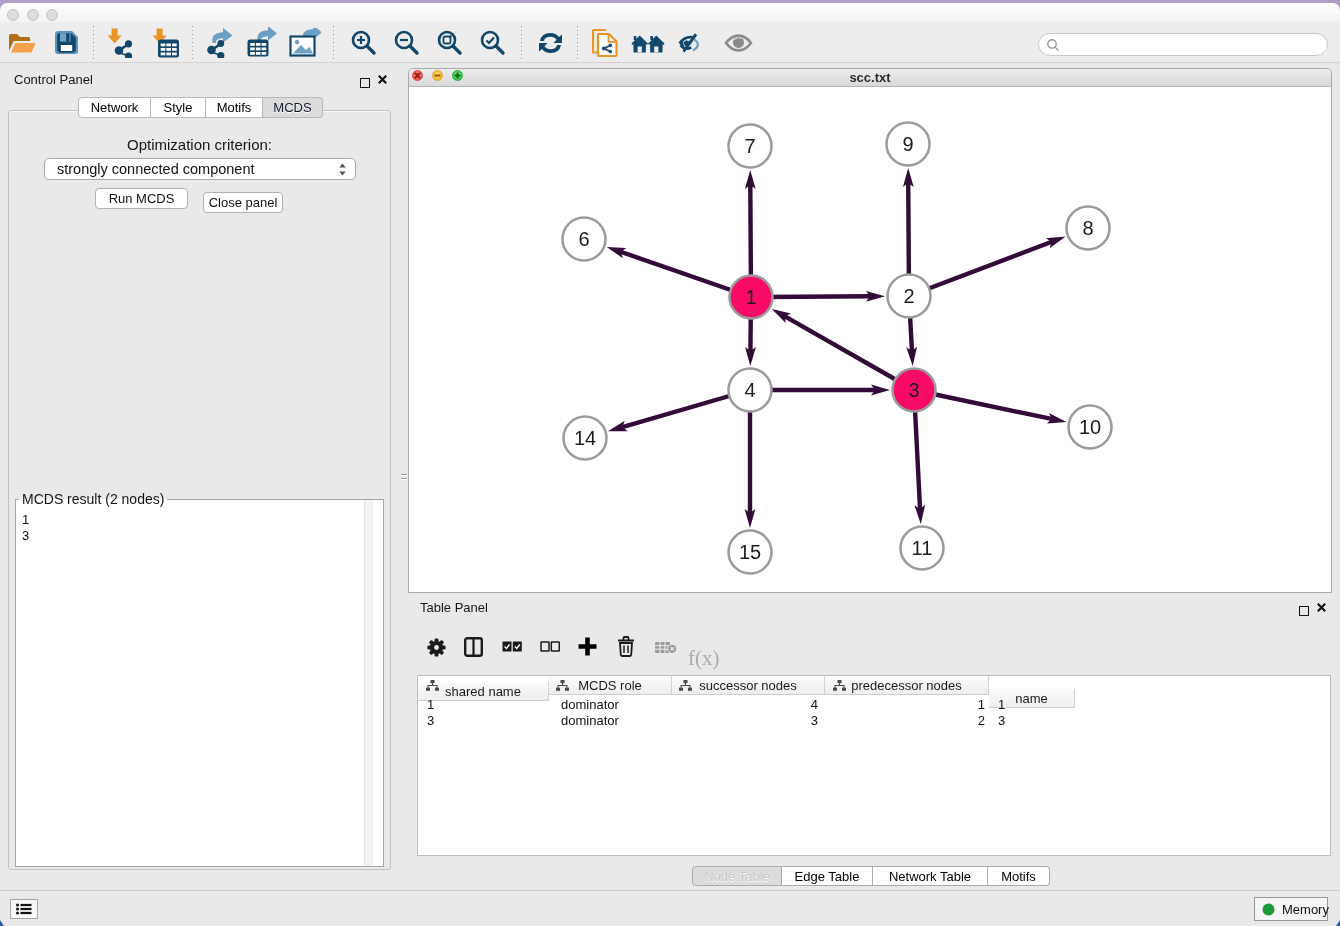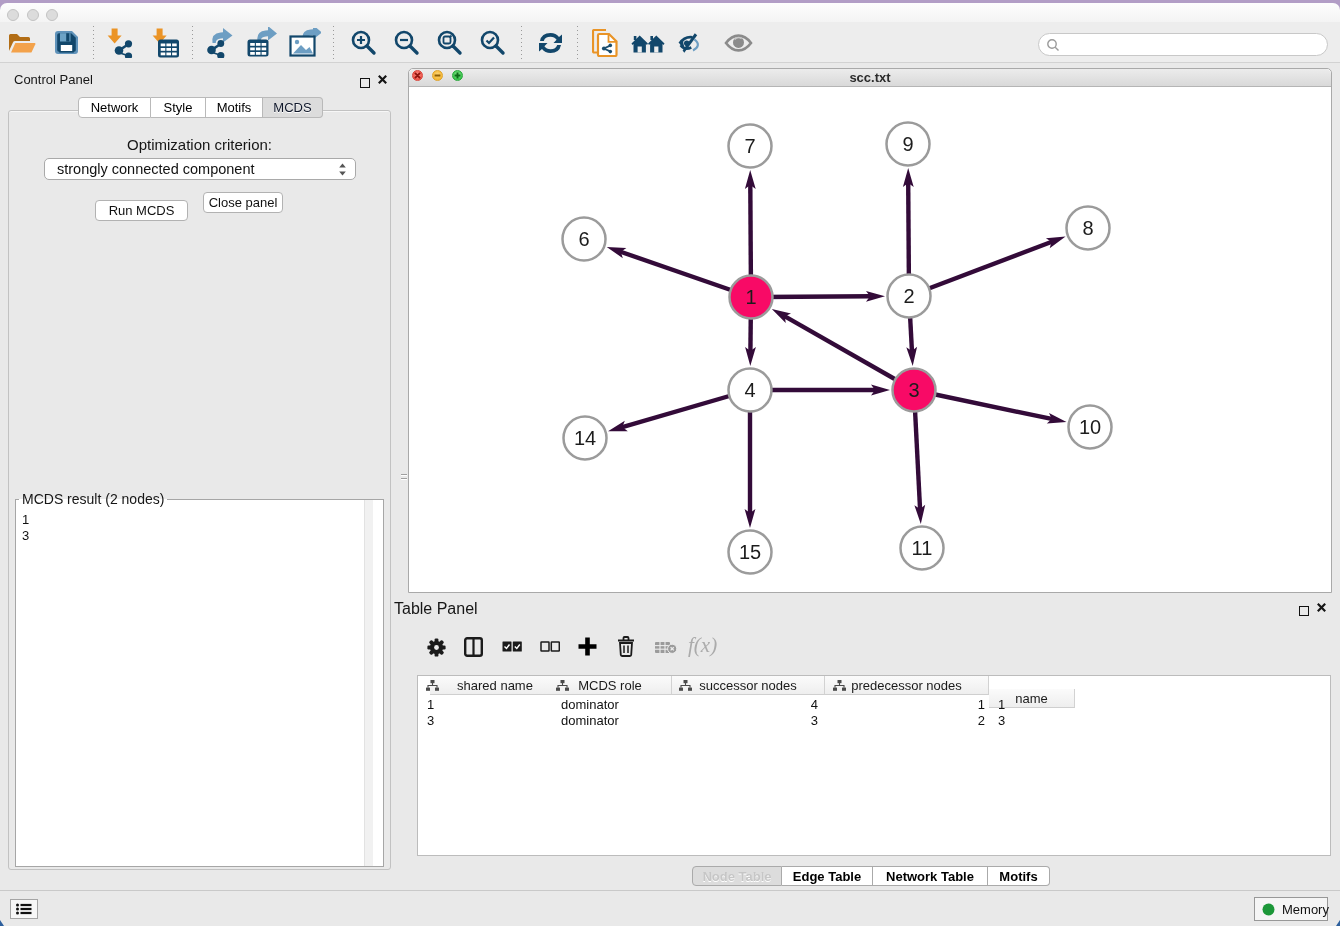--- a/index.html
+++ b/index.html
@@ -33,26 +33,26 @@
 #mcds-text { left:22px; top:512px; font-size:13px; color:#111; line-height:16px; }
 #mcds-scroll { left:364px; top:500px; width:9px; height:366px; background:#f1f1f1; border-left:1px solid #e2e2e2; }
 
 
 #net-win { left:408px; top:68px; width:924px; height:525px; border:1px solid #a9a9a9; border-radius:5px 5px 0 0; background:#fff; }
 #net-title { position:absolute; left:0; top:0; width:100%; height:18px; background:linear-gradient(#ececec,#d9d9d9); border-bottom:1px solid #b5b5b5; border-radius:5px 5px 0 0; }
 #net-title .t { position:absolute; width:100%; top:1px; text-align:center; font-size:13px; font-weight:bold; color:#2b2b2b; }
 .mtl { position:absolute; top:1px; width:11px; height:11px; border-radius:50%; }
 
 
-#tp-title { left:394px; top:600px; font-size:16px; color:#161616; }
+#tp-title { left:420px; top:600px; font-size:13px; color:#161616; }
 #tbl { left:417px; top:675px; width:914px; height:181px; background:#fff; border:1px solid #bcbcbc; }
 .th { position:absolute; top:0; height:19px; border-right:1px solid #d2d2d2; border-bottom:1px solid #cfcfcf; background:linear-gradient(#fbfbfb,#eeeeee); font-size:13px; color:#1a1a1a; text-align:center; line-height:19px; }
 .td { position:absolute; font-size:13px; color:#111; }
 .thico { position:absolute; top:4px; }
-.btab { position:absolute; top:866px; height:20px; background:#fff; border:1px solid #aaa; font-size:13px; color:#000; text-align:center; line-height:19px; font-weight:bold; }
+.btab { position:absolute; top:866px; height:20px; background:#fff; border:1px solid #aaa; font-size:13px; color:#000; text-align:center; line-height:19px; font-weight:normal; }
 .btab.sel { background:#dcdcdc; color:#c6c6c6; text-shadow:0 1px 0 #fff; }
 
 
 #statusline { left:0; top:890px; width:1340px; height:1px; background:#c9c9c9; }
 #listbtn { left:10px; top:899px; width:28px; height:20px; background:#f7f7f7; border:1px solid #a5a5a5; }
 #membtn { left:1254px; top:897px; width:74px; height:24px; background:#f5f5f5; border:1px solid #989898; font-size:13px; color:#111; }
 .corner { width:4px; height:6px; background:#2d5f9d; }
 </style>
 </head>
 <body>
@@ -266,21 +266,21 @@
 <div class="tab" style="left:151px; width:55px; border-left:none;">Style</div>
 <div class="tab" style="left:206px; width:57px; border-left:none;">Motifs</div>
 <div class="tab sel" style="left:263px; width:60px; border-left:none; border-radius:0 4px 4px 0;">MCDS</div>
 <div id="opt-label" class="abs">Optimization criterion:</div>
 <div id="dropdown" class="abs">strongly connected component
   <svg style="position:absolute; right:8px; top:3px;" width="9" height="15" viewBox="0 0 9 15">
         <path d="M1.2 5.4 L4.5 1.6 L7.8 5.4 Z" fill="#555"></path>
         <path d="M1.2 9.6 L4.5 13.4 L7.8 9.6 Z" fill="#555"></path>
       </svg>
 </div>
-<div class="btn" style="left:95px; top:200px; width:93px;">Run MCDS</div>
+<div class="btn" style="left:95px; top:188px; width:93px;">Run MCDS</div>
 <div class="btn" style="left:203px; top:192px; width:80px;">Close panel</div>
 <div id="mcds-box" class="abs"></div>
 <div id="mcds-scroll" class="abs"></div>
 <div id="mcds-label" class="abs">MCDS result (2 nodes)</div>
 <div id="mcds-text" class="abs">1<br>3</div>
 
 <div class="abs" style="left:401px; top:474px; width:6px; height:2px; border-top:1px solid #9f9f9f; border-bottom:1px solid #fff;"></div>
 <div class="abs" style="left:401px; top:478px; width:6px; height:2px; border-top:1px solid #9f9f9f; border-bottom:1px solid #fff;"></div>
 <div class="abs" style="left:864px; top:589px; width:9px; height:5px;">
   <div style="width:9px;height:1px;background:#9f9f9f;margin-bottom:1px;"></div>
@@ -427,24 +427,24 @@
         </g>
     <g stroke="#ededed" stroke-width="1.1">
           <line x1="0" y1="3.6" x2="15" y2="3.6"></line>
           <line x1="0" y1="7.2" x2="15" y2="7.2"></line>
           <line x1="5" y1="0" x2="5" y2="11"></line>
           <line x1="10" y1="0" x2="10" y2="11"></line>
         </g>
     <circle cx="17.2" cy="6.8" r="4.6" fill="#9b9b9b" stroke="#ededed" stroke-width="1"></circle>
     <path d="M15.6 5.2 L18.8 8.4 M18.8 5.2 L15.6 8.4" stroke="#ededed" stroke-width="1.3"></path>
       </svg>
-  <span style="position:absolute; left:271px; top:3px; font-family:'Liberation Serif',serif; font-style:italic; font-size:21px; color:#ababab;">f(x)</span>
+  <span style="position:absolute; left:271px; top:16px; font-family:'Liberation Serif',serif; font-size:21px; color:#ababab;">f(x)</span>
 </div>
 <div id="tbl" class="abs">
-  <div class="th" style="left:12px; width:131px;">shared name</div>
+  <div class="th" style="left:0; width:131px;margin-top:6px;">shared name</div>
   <div class="th" style="left:131px; width:123px;">MCDS role</div>
   <div class="th" style="left:254px; width:153px;">successor nodes</div>
   <div class="th" style="left:407px; width:164px;">predecessor nodes</div>
   <div class="th" style="left:571px; width:86px;margin-top:13px;">name</div>
   <svg class="thico" style="left:8px" width="13" height="12" viewBox="0 0 13 12">
         <g fill="#4a4a4a">
           <rect x="4.5" y="0" width="4" height="3.2"></rect>
           <rect x="0" y="7.6" width="4" height="3.2"></rect>
           <rect x="9" y="7.6" width="4" height="3.2"></rect>
         </g>

